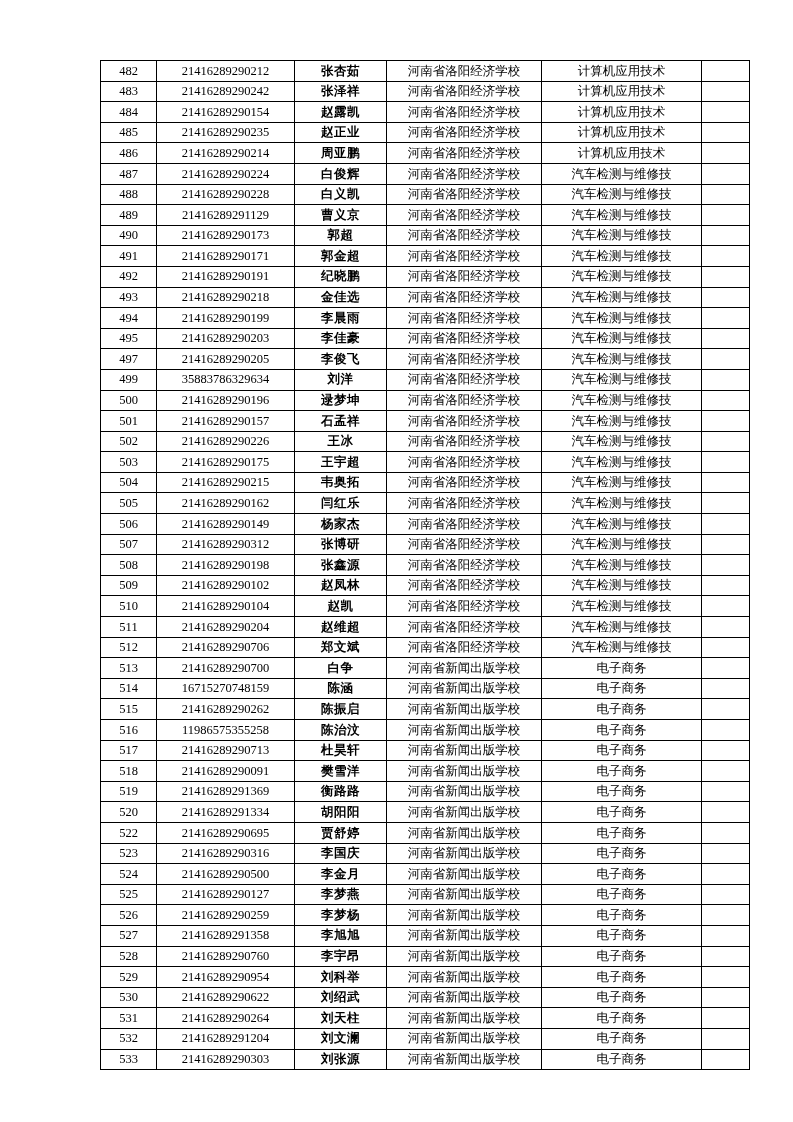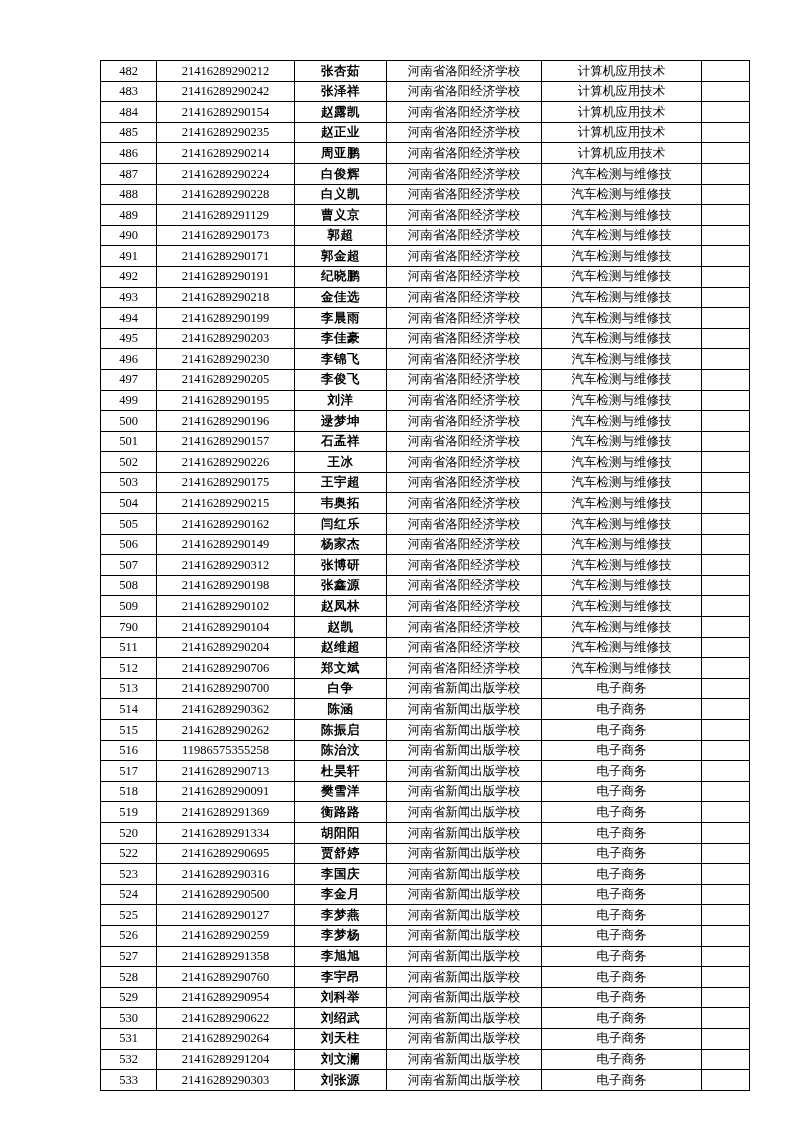--- a/index.html
+++ b/index.html
@@ -172,38 +172,30 @@
         </tr>
         <tr>
           <td class="seq">495</td>
           <td class="id">21416289290203</td>
           <td class="name">李佳豪</td>
           <td class="school">河南省洛阳经济学校</td>
           <td class="major">汽车检测与维修技</td>
           <td class="blank"></td>
         </tr>
         <tr>
-          <td class="seq">496</td>
-          <td class="id">21416289290230</td>
-          <td class="name">李锦飞</td>
-          <td class="school">河南省洛阳经济学校</td>
-          <td class="major">汽车检测与维修技</td>
-          <td class="blank"></td>
-        </tr>
-        <tr>
           <td class="seq">497</td>
           <td class="id">21416289290205</td>
           <td class="name">李俊飞</td>
           <td class="school">河南省洛阳经济学校</td>
           <td class="major">汽车检测与维修技</td>
           <td class="blank"></td>
         </tr>
         <tr>
           <td class="seq">499</td>
-          <td class="id">21416289290195</td>
+          <td class="id">35883786329634</td>
           <td class="name">刘洋</td>
           <td class="school">河南省洛阳经济学校</td>
           <td class="major">汽车检测与维修技</td>
           <td class="blank"></td>
         </tr>
         <tr>
           <td class="seq">500</td>
           <td class="id">21416289290196</td>
           <td class="name">逯梦坤</td>
           <td class="school">河南省洛阳经济学校</td>
@@ -276,21 +268,21 @@
         </tr>
         <tr>
           <td class="seq">509</td>
           <td class="id">21416289290102</td>
           <td class="name">赵凤林</td>
           <td class="school">河南省洛阳经济学校</td>
           <td class="major">汽车检测与维修技</td>
           <td class="blank"></td>
         </tr>
         <tr>
-          <td class="seq">790</td>
+          <td class="seq">510</td>
           <td class="id">21416289290104</td>
           <td class="name">赵凯</td>
           <td class="school">河南省洛阳经济学校</td>
           <td class="major">汽车检测与维修技</td>
           <td class="blank"></td>
         </tr>
         <tr>
           <td class="seq">511</td>
           <td class="id">21416289290204</td>
           <td class="name">赵维超</td>
@@ -309,21 +301,21 @@
         <tr>
           <td class="seq">513</td>
           <td class="id">21416289290700</td>
           <td class="name">白争</td>
           <td class="school">河南省新闻出版学校</td>
           <td class="major">电子商务</td>
           <td class="blank"></td>
         </tr>
         <tr>
           <td class="seq">514</td>
-          <td class="id">21416289290362</td>
+          <td class="id">16715270748159</td>
           <td class="name">陈涵</td>
           <td class="school">河南省新闻出版学校</td>
           <td class="major">电子商务</td>
           <td class="blank"></td>
         </tr>
         <tr>
           <td class="seq">515</td>
           <td class="id">21416289290262</td>
           <td class="name">陈振启</td>
           <td class="school">河南省新闻出版学校</td>

